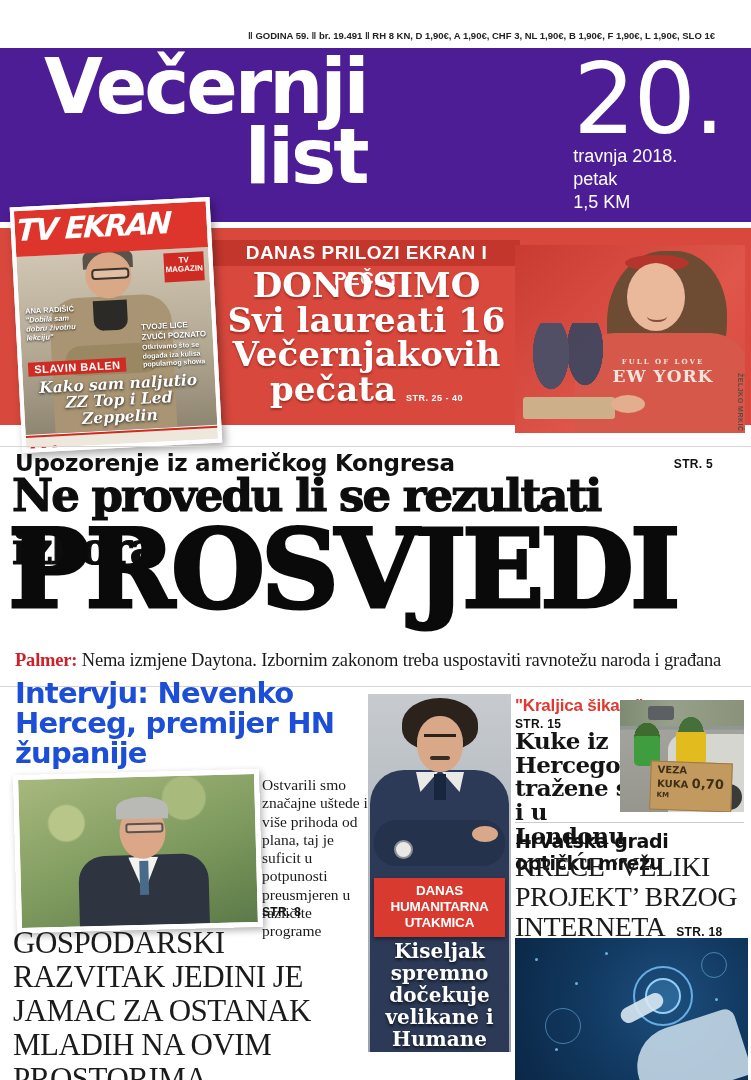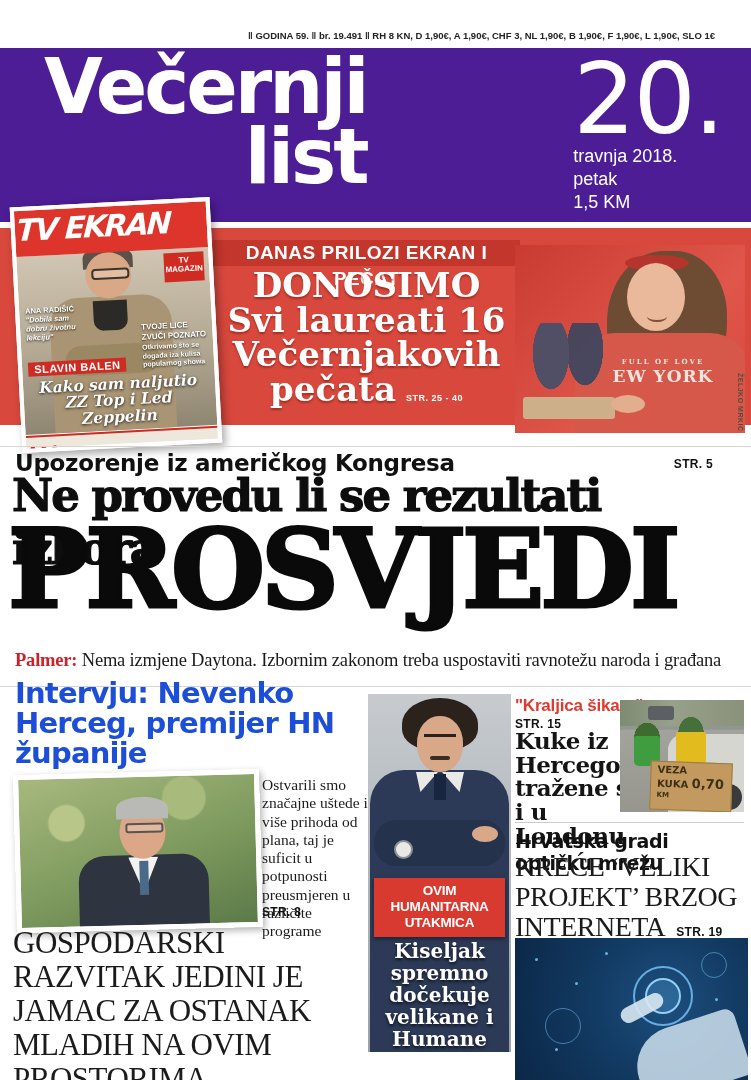--- a/index.html
+++ b/index.html
@@ -272,21 +272,21 @@
     <div class="abs d-collar-r"></div>
     <div class="abs d-tie"></div>
     <div class="abs d-hair"></div>
     <div class="abs d-face"></div>
     <div class="abs d-brow"></div>
     <div class="abs d-must"></div>
     <div class="abs d-arms"></div>
     <div class="abs d-watch"></div>
     <div class="abs d-hand"></div>
     <div class="abs d-badge">
-      <div>OVIM</div>
+      <div>DANAS</div>
       <div>HUMANITARNA</div>
       <div>UTAKMICA</div>
     </div>
     <div class="abs d-headline">Kiseljak spremno dočekuje velikane i Humane zvijezde</div>
 
   </div>
 
   <div class="abs r1-kicker">"Kraljica šikare"</div>
   <div class="abs pageref r1-ref">STR. 15</div>
   <div class="abs r1-headline">Kuke iz Hercegovine tražene su i u Londonu</div>
@@ -305,21 +305,21 @@
       <span class="price">0,70</span>
       <span class="unit">KM</span>
     </div>
   </div>
 
   <div class="abs r-rule"></div>
 
   <div class="abs r2-kicker">Hrvatska gradi optičku mrežu</div>
   <div class="abs r2-headline">
     <span>KREĆE ‘VELIKI PROJEKT’ BRZOG INTERNETA</span>
-    <span class="pageref" style="margin-left:6px">STR. 19</span>
+    <span class="pageref" style="margin-left:6px">STR. 18</span>
   </div>
   <div class="abs tech-photo">
     <div class="abs t-ring1"></div>
     <div class="abs t-ring2"></div>
     <div class="abs t-ring3"></div>
     <div class="abs t-ring4"></div>
     <div class="t-dot" style="left:20px;top:20px"></div>
     <div class="t-dot" style="left:60px;top:44px"></div>
     <div class="t-dot" style="left:200px;top:60px"></div>
     <div class="t-dot" style="left:90px;top:14px"></div>

